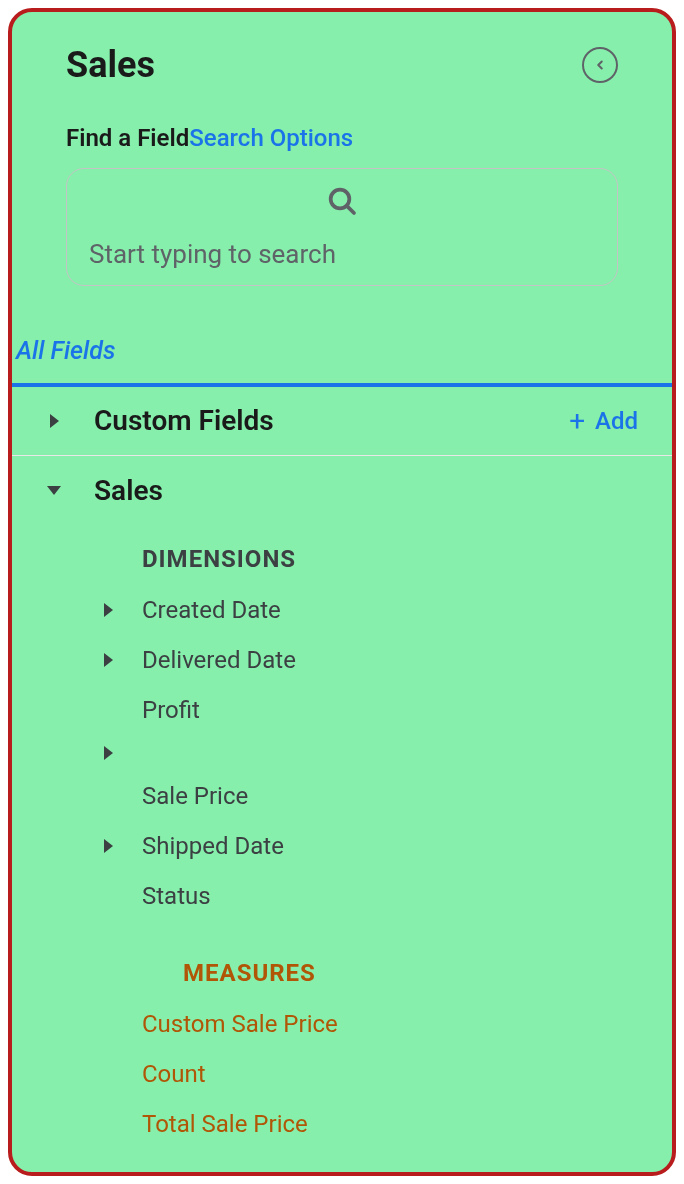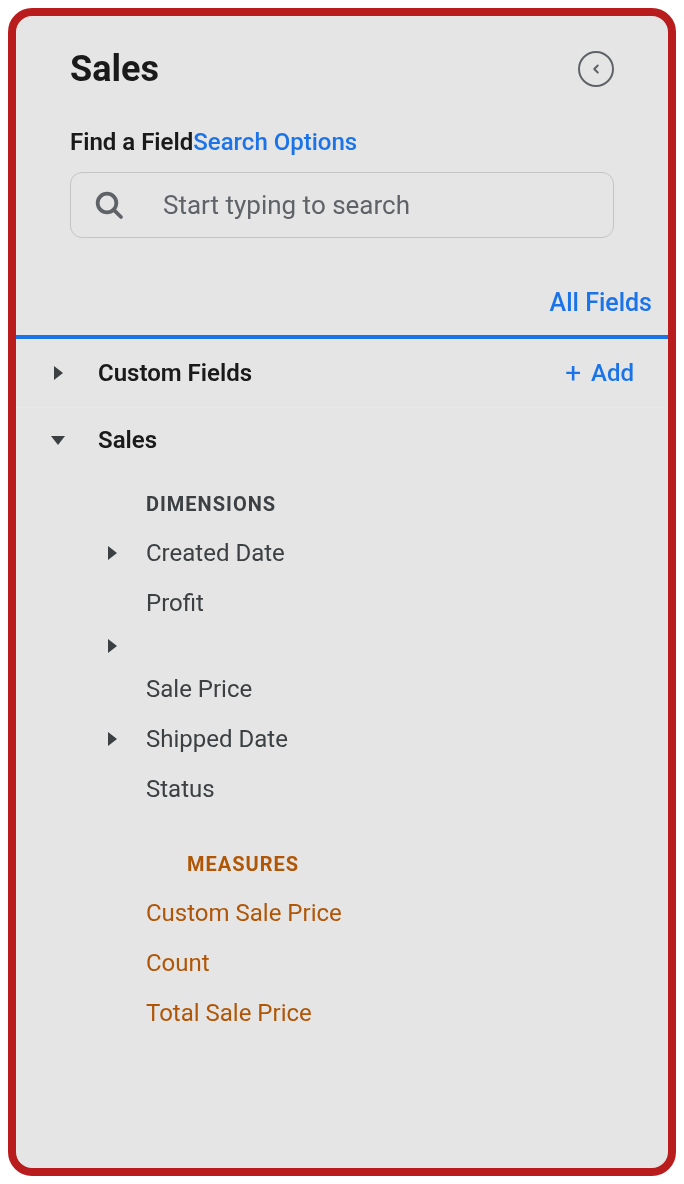--- a/index.html
+++ b/index.html
@@ -12,23 +12,23 @@
     body {
       width: 684px;
       height: 1184px;
       background: #fff;
       padding: 8px;
     }
     
     .panel {
       width: 100%;
       height: 100%;
-      border: 8px solid #b91c1c;
+      border: 4px solid #b91c1c;
       border-radius: 24px;
-      background: #e5e5e5;
+      background: #86efac;
       overflow: hidden;
       display: flex;
       flex-direction: column;
     }
     
     .header {
       display: flex;
       justify-content: space-between;
       align-items: center;
       padding: 32px 54px 20px 54px;
@@ -77,23 +77,24 @@
       font-size: 24px;
       font-weight: 500;
       color: #1a73e8;
       cursor: pointer;
     }
     
     .search-box {
       display: flex;
       align-items: center;
       border: 1.5px solid #c4c4c4;
-      border-radius: 12px;
+      border-radius: 18px;
       padding: 16px 22px;
-      gap: 38px;
+      gap: 22px;
+      flex-direction: column;
     }
     
     .search-box svg {
       width: 32px;
       height: 32px;
       flex-shrink: 0;
     }
     
     .search-input {
       border: none;
@@ -108,27 +109,28 @@
       color: #5f6368;
     }
     
     .tabs {
       display: flex;
       border-bottom: 1.5px solid #dadce0;
     }
     
     .tab {
       flex: 1;
-      text-align: right;
-      padding: 20px 16px;
+      text-align: left;
+      padding: 20px 4px;
       font-size: 25px;
       font-weight: 500;
       color: #3c4043;
       cursor: pointer;
       position: relative;
+      font-style: italic;
     }
     
     .tab.active {
       color: #1a73e8;
     }
     
     .tab.active::after {
       content: '';
       position: absolute;
       bottom: -1.5px;
@@ -151,21 +153,21 @@
     
     .section-arrow {
       width: 16px;
       display: flex;
       justify-content: center;
       align-items: center;
       margin-right: 32px;
     }
     
     .section-label {
-      font-size: 24px;
+      font-size: 28px;
       font-weight: 600;
       color: #1a1a1a;
       flex: 1;
     }
     
     .add-btn {
       display: flex;
       align-items: center;
       gap: 10px;
       color: #1a73e8;
@@ -173,21 +175,21 @@
       font-weight: 500;
       cursor: pointer;
     }
     
     .add-plus {
       font-size: 28px;
       font-weight: 400;
     }
     
     .group-header {
-      font-size: 20px;
+      font-size: 24px;
       font-weight: 700;
       letter-spacing: 1px;
       padding: 20px 0 12px 130px;
       color: #3c4043;
     }
     
     .group-header.measures {
       color: #b05606;
       padding-top: 38px;
       margin-left: 41px;
@@ -291,20 +293,26 @@
   <div class="group-header">DIMENSIONS</div>
 
   <div id="dimensions-list">
       <div class="field-row">
         <div class="field-arrow">
           <div class="triangle-right"></div>
         </div>
         <div class="field-label">Created Date</div>
       </div>
       <div class="field-row">
+        <div class="field-arrow">
+          <div class="triangle-right"></div>
+        </div>
+        <div class="field-label">Delivered Date</div>
+      </div>
+      <div class="field-row">
         <div class="field-arrow empty"></div>
         <div class="field-label">Profit</div>
       </div>
       <div class="field-row">
         <div class="field-arrow">
           <div class="triangle-right"></div>
         </div>
       </div>
       <div class="field-row">
         <div class="field-arrow empty"></div>

